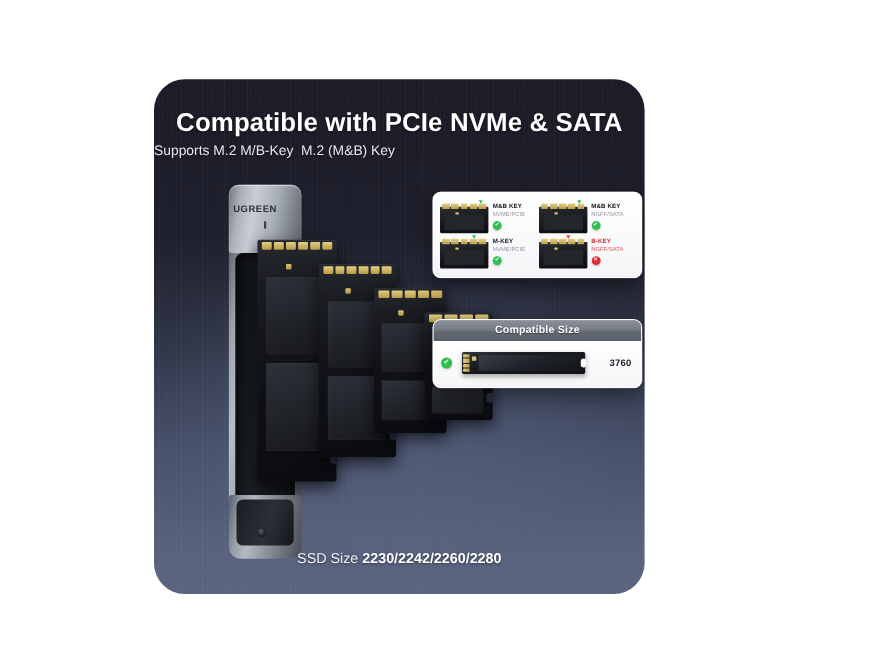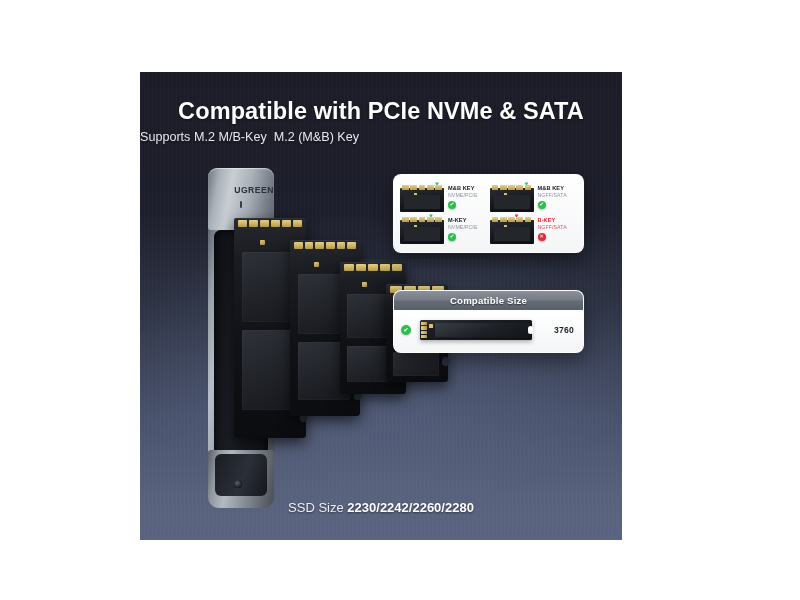--- a/index.html
+++ b/index.html
@@ -1,37 +1,37 @@
 <!DOCTYPE html>
 <html><head>
 <meta charset="utf-8">
 <style>
   html,body{margin:0;padding:0;background:#fff;}
   body{width:800px;height:600px;font-family:"Liberation Sans",sans-serif;overflow:hidden;}
 
-  .canvas{position:absolute;left:140px;top:72px;width:482px;height:468px;overflow:hidden;
-    background:linear-gradient(180deg,#1c1c28 0%,#1e1f2c 30%,#2f3547 52%,#49526c 74%,#58617c 90%,#5a6380 100%);}
+  .canvas{position:absolute;left:140px;top:72px;width:446px;height:468px;overflow:hidden;
+    background:linear-gradient(180deg,#1c1c28 0%,#1e1f2c 30%,#2f3547 52%,#49526c 74%,#58617c 90%,#5a6380 100%);border-radius:28px;}
   .stripes{position:absolute;inset:0;
     background:repeating-linear-gradient(90deg,rgba(255,255,255,.022) 0 1px,rgba(0,0,0,0) 1px 4px);
     opacity:.85;}
   .glow{position:absolute;left:-10%;top:40%;width:120%;height:55%;
     background:radial-gradient(ellipse at 50% 40%,rgba(130,150,190,.20),rgba(0,0,0,0) 65%);}
 
   .title{position:absolute;left:0;right:0;top:26px;text-align:center;color:#fff;
     font-size:23.5px;font-weight:bold;letter-spacing:.1px;
     text-shadow:0 1px 2px rgba(0,0,0,.55);}
   .subtitle{position:absolute;left:0;right:0;top:58px;text-align:left;color:#e8e9ef;
     font-size:12.6px;white-space:pre;text-shadow:0 1px 2px rgba(0,0,0,.5);}
 
   
   .encl{position:absolute;left:68px;top:96px;width:66px;height:340px;}
   .encl-cap{position:absolute;left:0;top:0;width:66px;height:62px;border-radius:9px 9px 3px 3px;
     background:linear-gradient(100deg,#6d727c 0%,#aab0b8 16%,#c9ced4 34%,#a9afb7 60%,#7d838d 82%,#5d626b 100%);
     box-shadow:inset 0 1px 1px rgba(255,255,255,.5);}
-  .brand{position:absolute;left:4px;right:0;top:17px;text-align:right;color:#2b2f36;
+  .brand{position:absolute;left:4px;right:0;top:17px;text-align:left;color:#2b2f36;
     font-size:8.6px;font-weight:bold;letter-spacing:.5px;}
   .led{position:absolute;left:50%;top:33px;width:1.6px;height:7px;margin-left:-.8px;
     background:#3a3f47;border-radius:1px;}
   .encl-body{position:absolute;left:0;top:58px;width:66px;height:230px;
     background:linear-gradient(100deg,#5f646e 0%,#9aa0a8 14%,#b8bec5 30%,#8d939b 58%,#6b7079 80%,#4e535c 100%);}
   .encl-inner{position:absolute;left:6px;top:62px;width:54px;height:228px;border-radius:7px 7px 0 0;
     background:linear-gradient(95deg,#0d0f13,#1b1e25 45%,#101218);
     box-shadow:inset 0 0 10px rgba(0,0,0,.85);}
   .encl-foot{position:absolute;left:0;top:282px;width:66px;height:58px;border-radius:3px 3px 11px 11px;
     background:linear-gradient(100deg,#595e68 0%,#9299a1 15%,#b4bac1 32%,#878d95 60%,#62676f 84%,#474c54 100%);}

